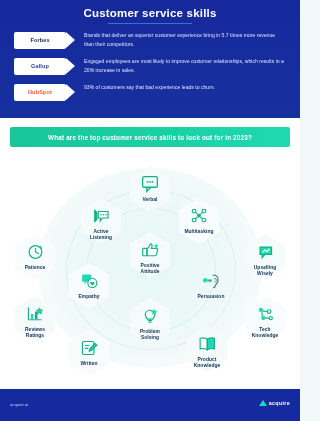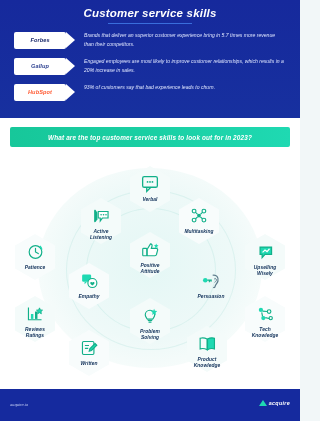--- a/index.html
+++ b/index.html
@@ -1,21 +1,21 @@
 <!DOCTYPE html>
 <html><head>
 <meta charset="utf-8">
 <style>
   html,body{margin:0;padding:0;}
   body{
     width:300px;height:421px;overflow:hidden;
     font-family:"Liberation Sans","DejaVu Sans",sans-serif;
     background:#f2f7f8;
   }
-  .page{position:relative;width:300px;height:421px;overflow:hidden;background:#fff;font-style:italic;}
+  .page{position:relative;width:300px;height:421px;overflow:hidden;background:#fff;}
 
   
   .top-panel{
     position:absolute;left:0;top:0;width:300px;height:118px;
     background:#152a9e;
     background:linear-gradient(180deg,#16299c 0%,#17309f 100%);
   }
   .top-title{
     position:absolute;left:0;top:7px;width:300px;text-align:center;
     color:#ffffff;font-size:11.5px;font-weight:bold;letter-spacing:.2px;

